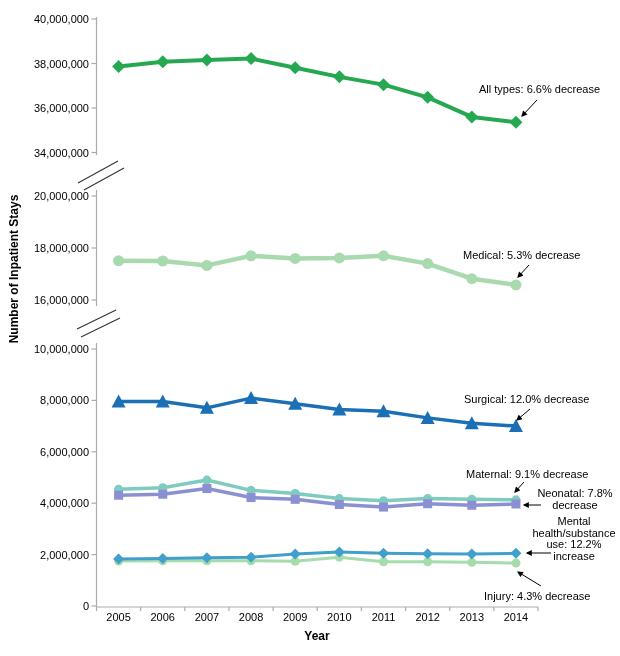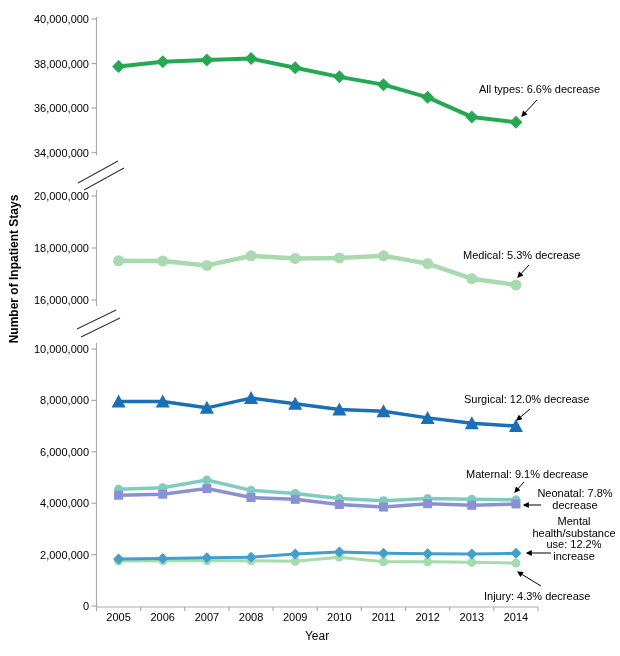--- a/index.html
+++ b/index.html
@@ -3,21 +3,21 @@
 <meta charset="utf-8">
 <style>
   html,body{margin:0;padding:0;background:#fff;}
   .stage{position:relative;width:620px;height:656px;background:#fff;overflow:hidden;
          font-family:"Liberation Sans", sans-serif;}
   .stage svg{position:absolute;left:0;top:0;}
   .y-title{position:absolute;left:-71px;top:262px;width:170px;text-align:center;
            transform:rotate(-90deg);transform-origin:center;
            font-size:12px;font-weight:bold;color:#000;}
   .x-title{position:absolute;left:96px;top:629px;width:442px;text-align:center;
-           font-size:12px;font-weight:normal;color:#000;}
+           font-size:12px;font-weight:bold;color:#000;}
 </style>
 </head>
 <body>
 
 <div class="stage">
   <div class="y-title">Number of Inpatient Stays</div>
   <svg id="chart-svg" width="620" height="656" viewBox="0 0 620 656">
       <defs>
         <marker id="ah" viewBox="0 0 10 10" refX="8" refY="5" markerWidth="7" markerHeight="6" orient="auto-start-reverse">
           <path d="M0,0 L10,5 L0,10 z" fill="#000000"></path>

